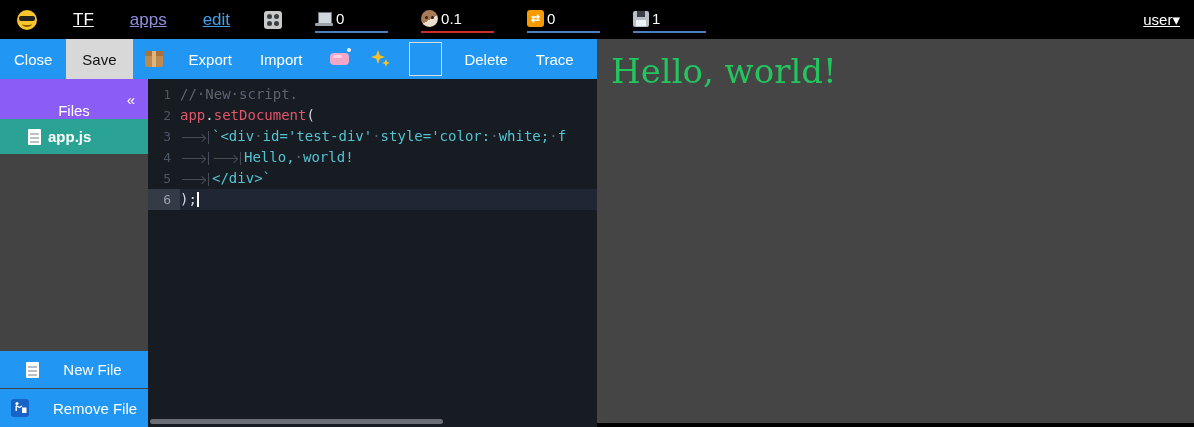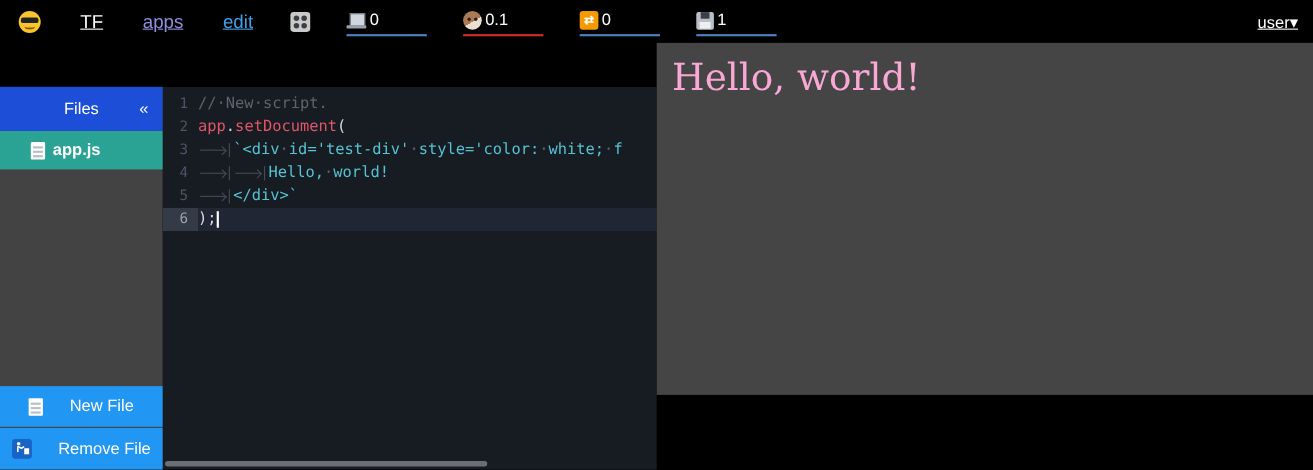--- a/index.html
+++ b/index.html
@@ -44,21 +44,21 @@
   .ic-package { width:18px; height:16px; background:#bf8a50; border-radius:2px; position:relative; margin:0 12px; }
   .ic-package::before { content:''; position:absolute; left:0; top:0; width:18px; height:5px; background:#a9713c; }
   .ic-package::after { content:''; position:absolute; left:7px; top:0; width:4px; height:16px; background:#dcb57f; }
   .ic-soap { width:19px; height:12px; background:#f2a7c6; border-radius:4px; position:relative; margin:0 12px 0 14px; }
   .ic-soap::before { content:''; position:absolute; left:3px; top:2px; width:9px; height:3px; background:#fbd3e4; border-radius:2px; }
   .ic-soap::after { content:''; position:absolute; right:-2px; top:-5px; width:4px; height:4px; border-radius:50%; background:#fde8f1; }
   .ic-sparkles { width:20px; height:20px; position:relative; margin:0 10px; }
 
   
   .sidebar { position:absolute; left:0; top:79px; width:148px; height:348px; background:#434343; display:flex; flex-direction:column; }
-  .sb-header { height:40px; background:#1d4ed8; color:#fff; font-size:15px; display:flex; align-items:center; justify-content:center; position:relative; flex:0 0 auto; }
+  .sb-header { height:40px; background:#8b5cf6; color:#fff; font-size:15px; display:flex; align-items:flex-end; justify-content:center; position:relative; flex:0 0 auto; }
   .sb-collapse { position:absolute; right:13px; top:50%; transform:translateY(-50%); font-size:15px; cursor:pointer; }
   .file-row { height:35px; background:#2aa394; color:#fff; font-weight:bold; font-size:15px; display:flex; align-items:center; gap:7px; padding-left:28px; cursor:pointer; flex:0 0 auto; }
   .sb-spacer { flex:1 1 auto; }
   .sb-btn { background:#2196f3; color:#fff; font-size:15px; display:flex; align-items:center; justify-content:center; gap:24px; cursor:pointer; flex:0 0 auto; }
   .sb-btn.new { height:37px; margin-bottom:1px; }
   .sb-btn.remove { height:38px; }
   .ic-doc { width:13px; height:16px; background:#fff; border-radius:1px; position:relative; }
   .ic-doc::before { content:''; position:absolute; left:2px; top:4px; width:9px; height:2px; background:#b9c0c6; box-shadow:0 4px 0 #b9c0c6, 0 8px 0 #b9c0c6; }
   .ic-bin { width:18px; height:18px; background:#1863c6; border-radius:3px; position:relative; }
 
@@ -75,21 +75,21 @@
   .tok-punct { color:#d5d9df; }
   .tok-string { color:#54c3d2; }
   .tok-ws { color:#5a6472; }
   .tab-arrow { display:inline-block; width:29px; height:13px; margin-right:3px; border-right:1px solid #454b57; position:relative; vertical-align:middle; }
   .tab-arrow::before { content:''; position:absolute; left:2px; right:3px; top:6px; height:1px; background:#454b57; }
   .tab-arrow::after { content:''; position:absolute; right:3px; top:4px; width:5px; height:5px; border-top:1px solid #454b57; border-right:1px solid #454b57; transform:rotate(45deg); }
   .cursor-bar { display:inline-block; width:2px; height:15px; background:#fff; vertical-align:text-bottom; }
   .h-scrollbar { position:absolute; left:2px; bottom:3px; width:293px; height:5px; background:#6b6f75; border-radius:3px; cursor:grab; }
 
   
-  .preview { position:absolute; left:597px; top:39px; width:597px; height:320px; background:#454545; color:#f9a8d4; }
+  .preview { position:absolute; left:597px; top:39px; width:597px; height:384px; background:#454545; color:#22c55e; }
   .preview-text { padding:12px 14px; font-family:"DejaVu Serif", serif; font-size:34px; }
 </style>
 </head>
 <body>
 
 <div id="app">
 
   <div class="topbar">
     <span class="logo emoji-sunglasses"></span>
     <span class="tb-link tf">TF</span>
@@ -115,20 +115,37 @@
       <span>0</span>
     </span>
     <span class="stat">
       <span class="ic-floppy"></span>
       <span>1</span>
     </span>
 
     <span class="user-menu">user▾</span>
   </div>
 
+  <div class="toolbar">
+    <span class="tool-btn txt">Close</span>
+    <span class="save-btn">Save</span>
+    <span class="ic-package tool-btn"></span>
+    <span class="tool-btn txt">Export</span>
+    <span class="tool-btn txt">Import</span>
+    <span class="ic-soap tool-btn"></span>
+    <span class="ic-sparkles tool-btn">
+      <svg width="20" height="20" viewBox="0 0 20 20">
+        <polygon points="7,1 8.8,6.2 14,8 8.8,9.8 7,15 5.2,9.8 0,8 5.2,6.2" fill="#f7c325"></polygon>
+        <polygon points="15,10 16.2,13 19,14 16.2,15 15,18 13.8,15 11,14 13.8,13" fill="#f7c325"></polygon>
+      </svg>
+    </span>
+    <span class="empty-btn"></span>
+    <span class="tool-btn txt">Delete</span>
+    <span class="tool-btn txt">Trace</span>
+  </div>
 
   <div class="sidebar">
     <div class="sb-header">
       <span>Files</span>
       <span class="sb-collapse">«</span>
     </div>
     <div class="file-row">
       <span class="ic-doc"></span>
       <span>app.js</span>
     </div>

